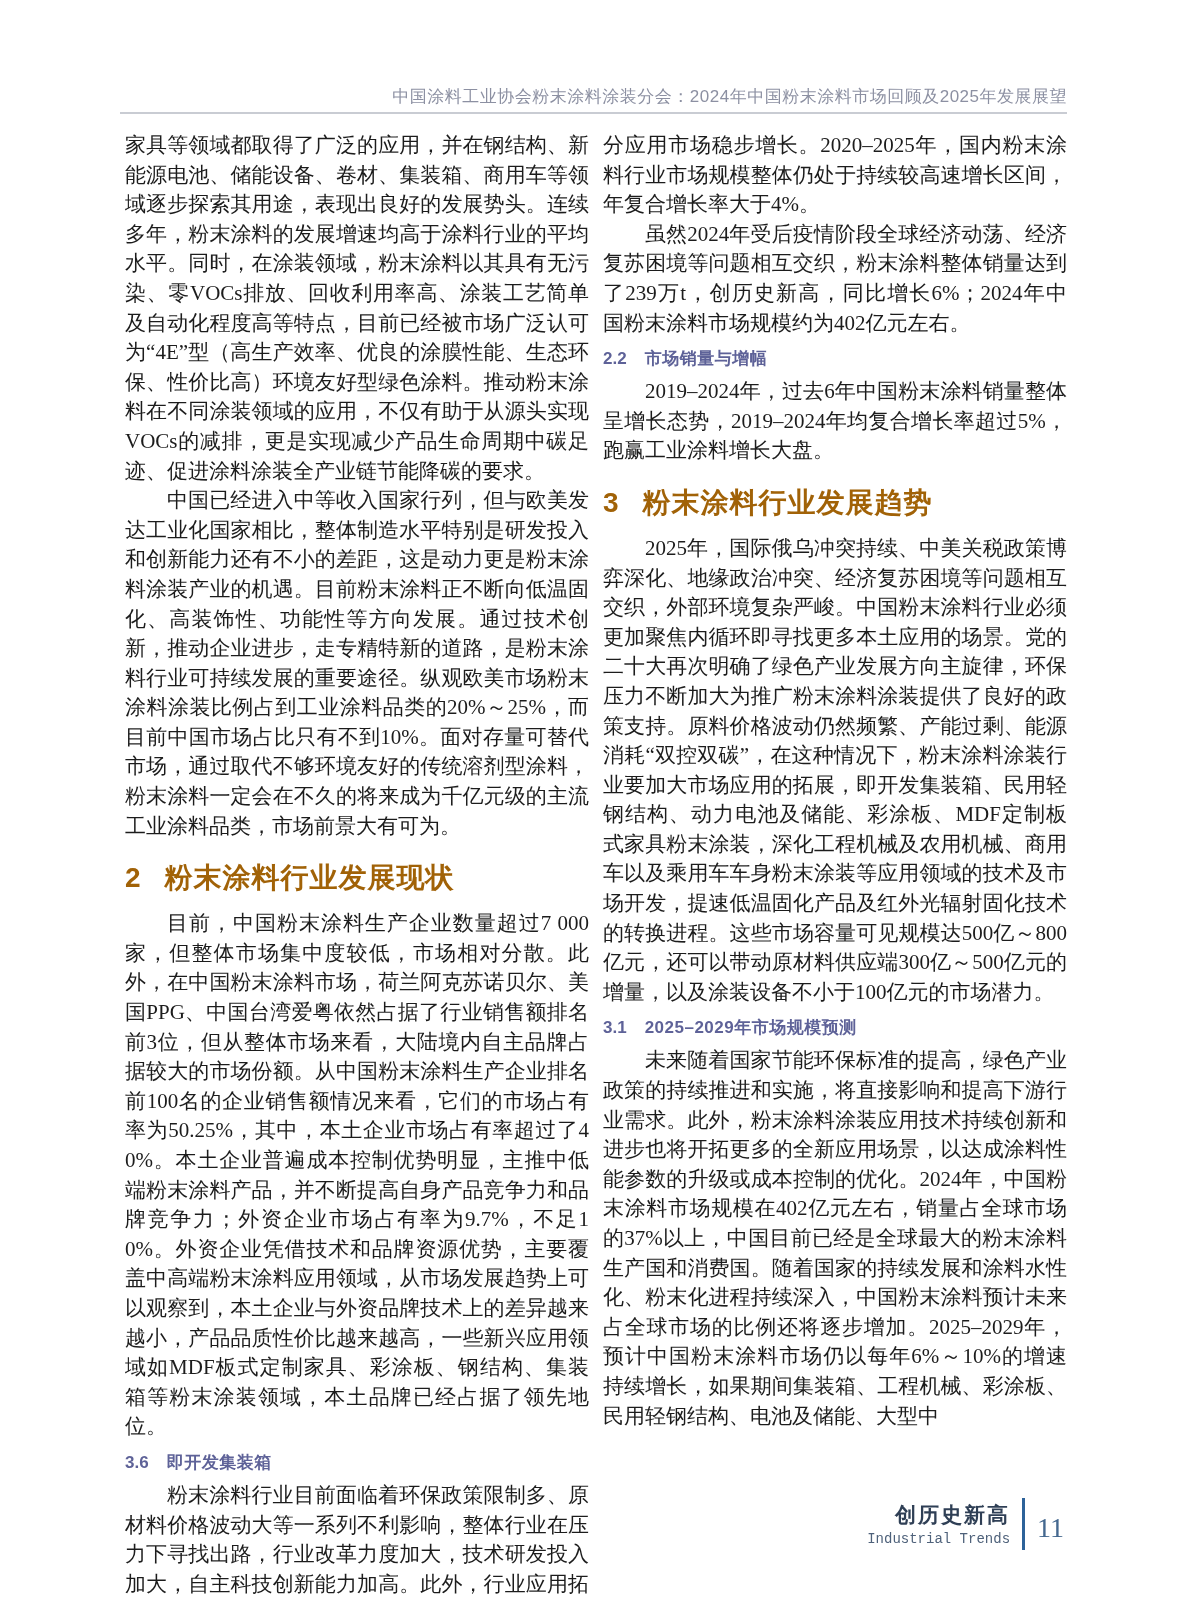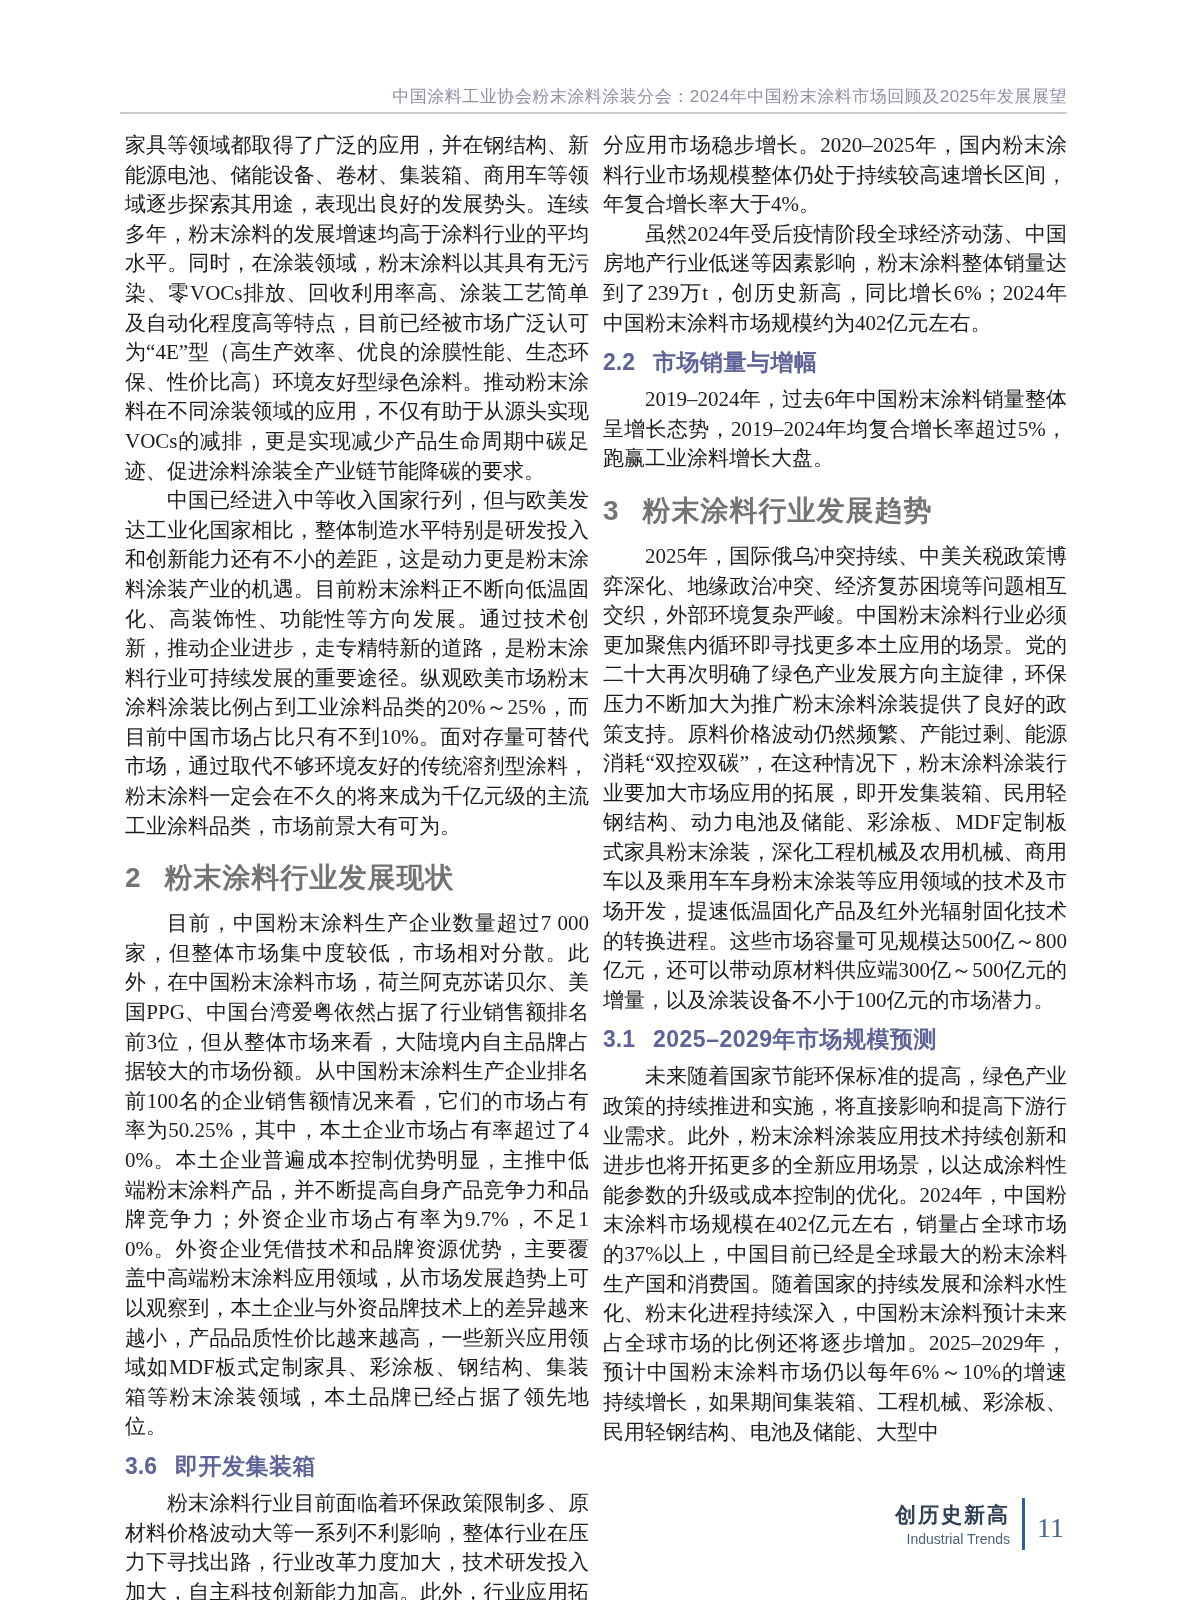--- a/index.html
+++ b/index.html
@@ -28,41 +28,41 @@
   .col { width:464px; }
   p.body {
     margin:0; font-size:21px; line-height:29.6px;
     text-align:justify; text-justify:inter-ideograph;
     word-break:break-all; color:#1C1C1C;
   }
   p.indent { text-indent:2em; }
   .sec-h1 {
     margin:18px 0 12px;
     font-family:"Liberation Sans","DejaVu Sans",sans-serif;
-    font-size:28px; font-weight:bold; color:#737373; letter-spacing:1px;
+    font-size:28px; font-weight:bold; color:#a16207; letter-spacing:1px;
   }
   .sec-h1 .sec-num { margin-right:24px; letter-spacing:0; }
   .sec-h2 {
     margin:9px 0 7px;
     font-family:"Liberation Sans","DejaVu Sans",sans-serif;
-    font-size:23px; font-weight:bold; color:#5E6298; letter-spacing:0.5px;
+    font-size:17px; font-weight:bold; color:#5E6298; letter-spacing:0.5px;
   }
   .sec-h2 .sec-num { margin-right:18px; letter-spacing:0; }
   
   .page-footer {
     position:absolute; right:123px; top:1498px;
     display:flex; align-items:center;
   }
   .footer-labels { text-align:right; }
   .footer-cn {
     font-family:"Liberation Sans","DejaVu Sans",sans-serif;
     font-size:21px; font-weight:bold; color:#2F3F55; letter-spacing:2px;
   }
   .footer-en {
-    font-family:Liberation Sans, sans-serif;
+    font-family:Liberation Mono, monospace;
     font-size:14px; color:#4E617A; margin-top:2px;
   }
   .footer-bar {
     width:3px; height:52px; background:#2D6299; margin:0 12px;
   }
   .footer-page {
     font-size:28px; color:#44688F; padding-top:8px;
     font-family:Liberation Serif, serif;
   }
 </style>
@@ -84,21 +84,21 @@
       </div>
       <p class="body indent">目前，中国粉末涂料生产企业数量超过7 000家，但整体市场集中度较低，市场相对分散。此外，在中国粉末涂料市场，荷兰阿克苏诺贝尔、美国PPG、中国台湾爱粤依然占据了行业销售额排名前3位，但从整体市场来看，大陆境内自主品牌占据较大的市场份额。从中国粉末涂料生产企业排名前100名的企业销售额情况来看，它们的市场占有率为50.25%，其中，本土企业市场占有率超过了40%。本土企业普遍成本控制优势明显，主推中低端粉末涂料产品，并不断提高自身产品竞争力和品牌竞争力；外资企业市场占有率为9.7%，不足10%。外资企业凭借技术和品牌资源优势，主要覆盖中高端粉末涂料应用领域，从市场发展趋势上可以观察到，本土企业与外资品牌技术上的差异越来越小，产品品质性价比越来越高，一些新兴应用领域如MDF板式定制家具、彩涂板、钢结构、集装箱等粉末涂装领域，本土品牌已经占据了领先地位。</p>
       <div class="sec-h2">
         <span class="sec-num">3.6</span><span class="sec-title">即开发集装箱</span>
       </div>
       <p class="body indent">粉末涂料行业目前面临着环保政策限制多、原材料价格波动大等一系列不利影响，整体行业在压力下寻找出路，行业改革力度加大，技术研发投入加大，自主科技创新能力加高。此外，行业应用拓展加速，新细</p>
     </section>
 
     <section class="col">
       <p class="body">分应用市场稳步增长。2020–2025年，国内粉末涂料行业市场规模整体仍处于持续较高速增长区间，年复合增长率大于4%。</p>
-      <p class="body indent">虽然2024年受后疫情阶段全球经济动荡、中国房地产行业低迷等因素影响，粉末涂料整体销量达到了239万t，创历史新高，同比增长6%；2024年中国粉末涂料市场规模约为402亿元左右。</p>
+      <p class="body indent">虽然2024年受后疫情阶段全球经济动荡、经济复苏困境等问题相互交织，粉末涂料整体销量达到了239万t，创历史新高，同比增长6%；2024年中国粉末涂料市场规模约为402亿元左右。</p>
       <div class="sec-h2">
         <span class="sec-num">2.2</span><span class="sec-title">市场销量与增幅</span>
       </div>
       <p class="body indent">2019–2024年，过去6年中国粉末涂料销量整体呈增长态势，2019–2024年均复合增长率超过5%，跑赢工业涂料增长大盘。</p>
       <div class="sec-h1">
         <span class="sec-num">3</span><span class="sec-title">粉末涂料行业发展趋势</span>
       </div>
       <p class="body indent">2025年，国际俄乌冲突持续、中美关税政策博弈深化、地缘政治冲突、经济复苏困境等问题相互交织，外部环境复杂严峻。中国粉末涂料行业必须更加聚焦内循环即寻找更多本土应用的场景。党的二十大再次明确了绿色产业发展方向主旋律，环保压力不断加大为推广粉末涂料涂装提供了良好的政策支持。原料价格波动仍然频繁、产能过剩、能源消耗“双控双碳”，在这种情况下，粉末涂料涂装行业要加大市场应用的拓展，即开发集装箱、民用轻钢结构、动力电池及储能、彩涂板、MDF定制板式家具粉末涂装，深化工程机械及农用机械、商用车以及乘用车车身粉末涂装等应用领域的技术及市场开发，提速低温固化产品及红外光辐射固化技术的转换进程。这些市场容量可见规模达500亿～800亿元，还可以带动原材料供应端300亿～500亿元的增量，以及涂装设备不小于100亿元的市场潜力。</p>
       <div class="sec-h2">
         <span class="sec-num">3.1</span><span class="sec-title">2025–2029年市场规模预测</span>

